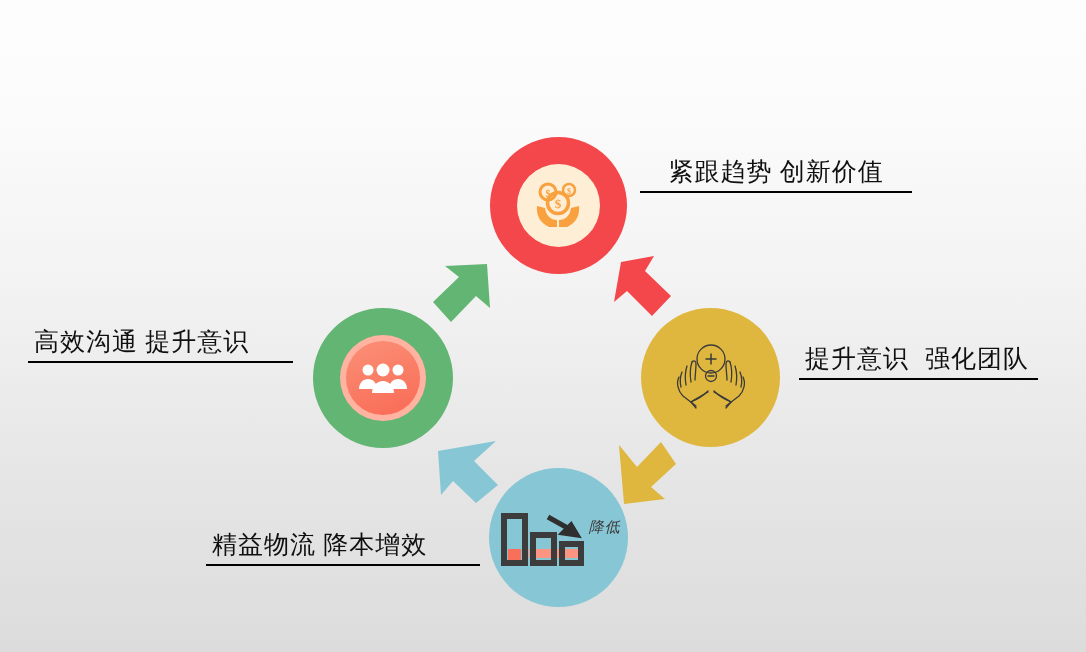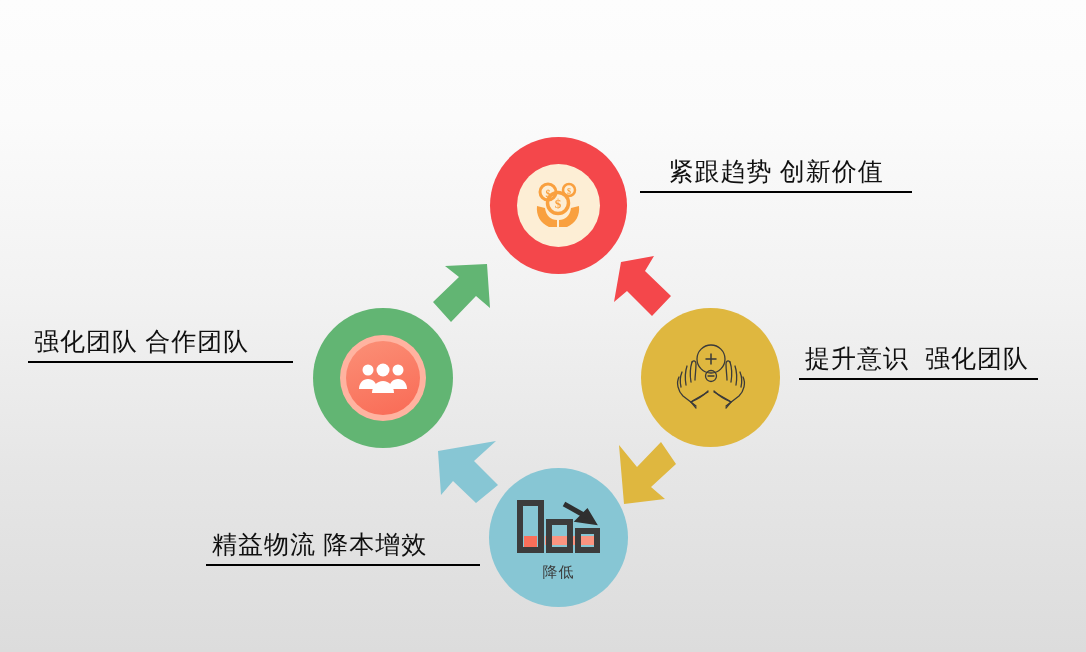--- a/index.html
+++ b/index.html
@@ -63,23 +63,23 @@
     background: linear-gradient(160deg, #fb9077 0%, #f96a55 100%);
     display: flex; align-items: center; justify-content: center;
   }
   #node-blue {
     left: 489px; top: 468px;
     width: 139px; height: 139px;
     background: #87c6d4;
   }
   #node-blue .blue-stack {
     display: flex;
-    flex-direction: column;
-    align-items: center;
+    flex-direction: row;
     margin-top: 4px;
+    font-style: italic;
   }
   #node-blue .blue-caption {
     margin-top: 7px;
     font-family: "Liberation Sans", sans-serif;
     font-size: 15px;
     color: #3b3b3b;
     letter-spacing: 1px;
   }
 
   
@@ -224,17 +224,17 @@
     <span class="txt">提升意识  强化团队</span>
     <span class="rule"></span>
   </div>
 
   <div class="label" id="label-bottom">
     <span class="txt">精益物流  降本增效</span>
     <span class="rule"></span>
   </div>
 
   <div class="label" id="label-left">
-    <span class="txt">强化团队  合作团队</span>
+    <span class="txt">高效沟通  提升意识</span>
     <span class="rule"></span>
   </div>
 
 </div>
 
 </body></html>

